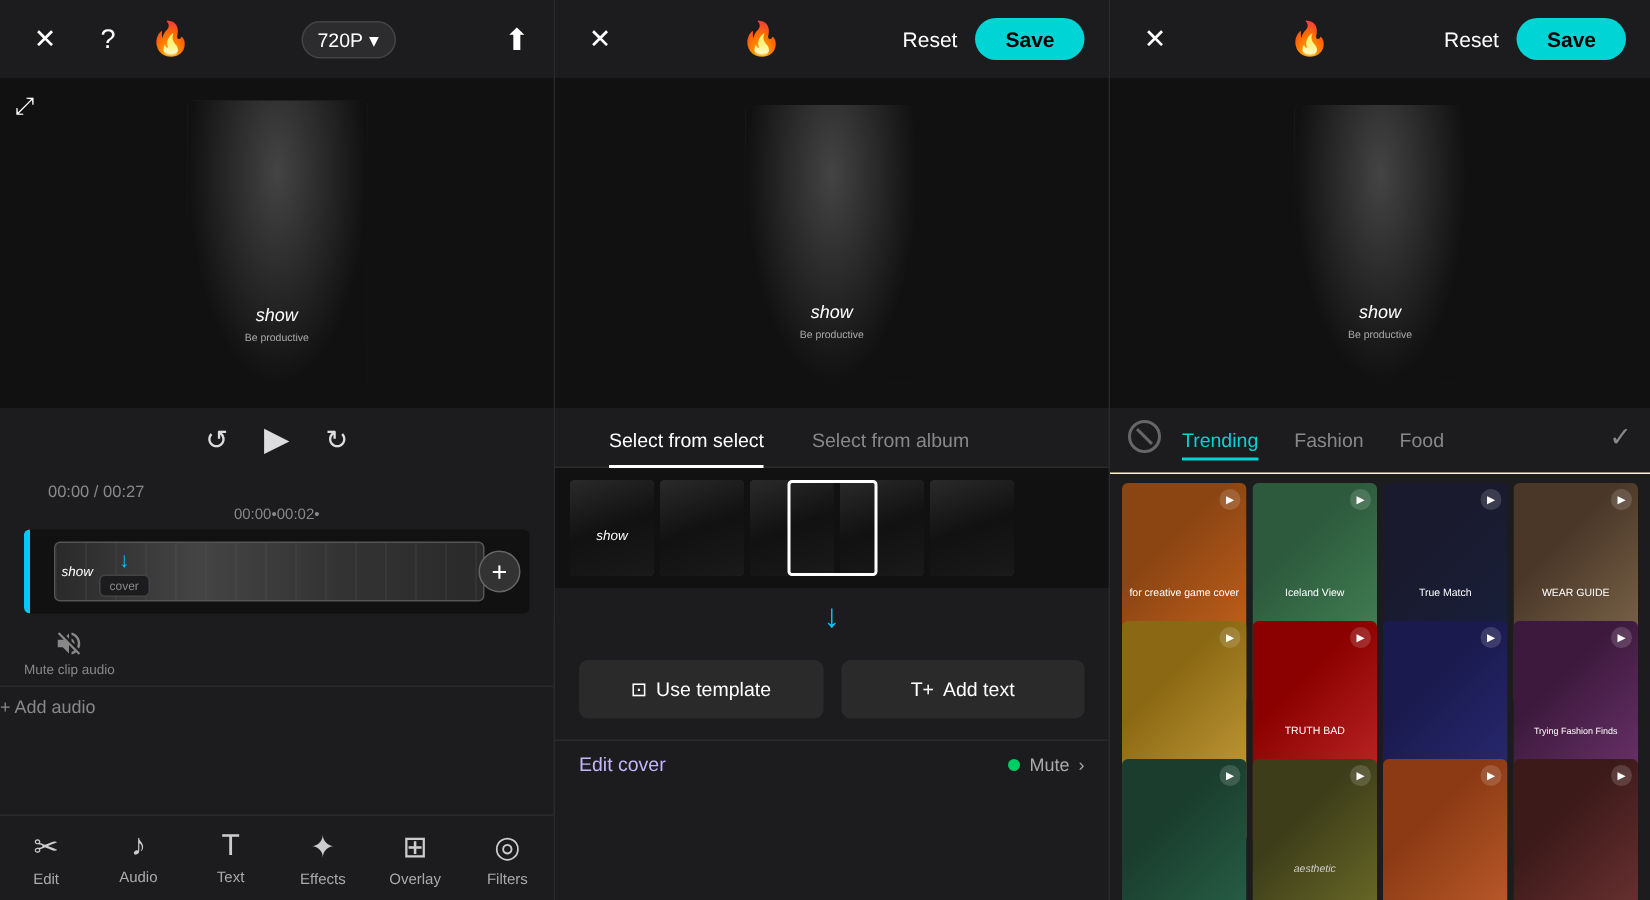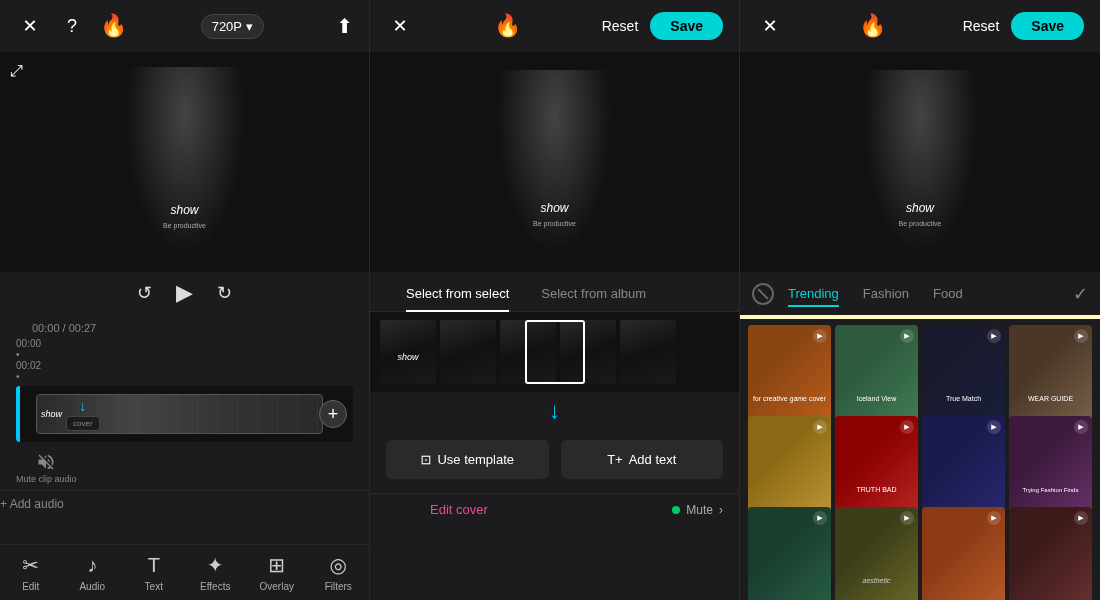--- a/index.html
+++ b/index.html
@@ -164,21 +164,20 @@
       background: #1c1c1e;
       padding: 4px 16px;
     }
 
     .time-markers {
       display: flex;
       justify-content: center;
       color: #888;
       font-size: 10px;
       padding-bottom: 4px;
-      flex-direction: column;
     }
 
     .timeline-track {
       height: 56px;
       background: #111;
       border-radius: 4px;
       display: flex;
       align-items: center;
       position: relative;
       overflow: hidden;
@@ -495,23 +494,22 @@
     .edit-cover-bar {
       display: flex;
       align-items: center;
       justify-content: space-between;
       padding: 8px 16px;
       border-top: 1px solid #2a2a2a;
       margin-top: 4px;
     }
 
     .edit-cover-label {
-      color: #ec4899;
+      color: #c4b5fd;
       font-size: 13px;
-      margin-left: 44px;
     }
 
     .hypic-badge {
       display: flex;
       align-items: center;
       gap: 6px;
       color: #aaa;
       font-size: 12px;
       cursor: pointer;
     }
@@ -540,24 +538,24 @@
     .right-preview {
       height: 220px;
       background: #111;
       display: flex;
       align-items: center;
       justify-content: center;
     }
 
     .category-bar {
       display: flex;
-      align-items: center;
+      align-items: flex-start;
       padding: 8px 12px;
       gap: 4px;
-      border-bottom: 4px solid #fef9c3;
+      border-bottom: 1px solid #fef9c3;
     }
 
     .no-circle {
       width: 22px;
       height: 22px;
       border-radius: 50%;
       border: 2px solid #666;
       display: flex;
       align-items: center;
       justify-content: center;

